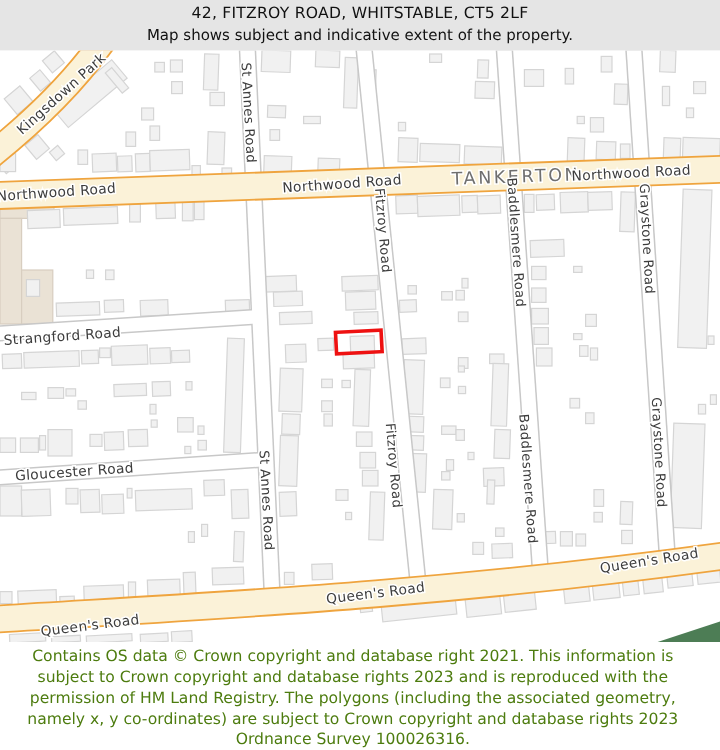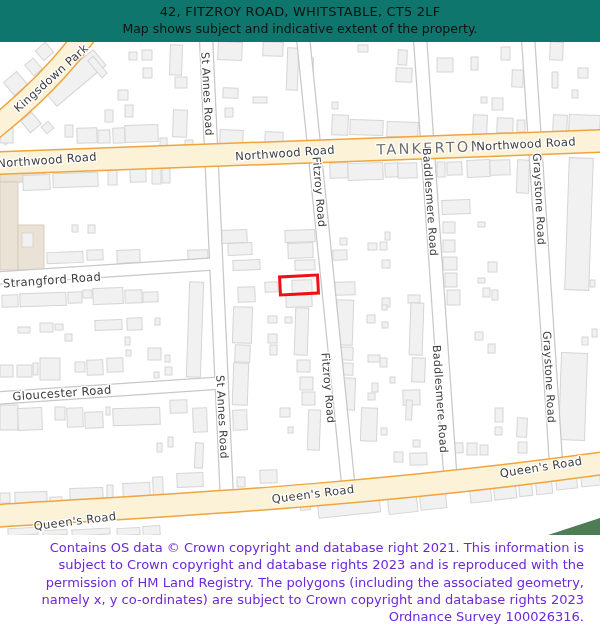--- a/index.html
+++ b/index.html
@@ -1,24 +1,24 @@
 <!DOCTYPE html>
 <html><head>
 <meta charset="utf-8">
 <style>
   html,body{margin:0;padding:0;background:#ffffff;}
   .stage{position:relative;width:600px;height:625px;background:#ffffff;overflow:hidden;
          font-family:"DejaVu Sans","Liberation Sans",sans-serif;}
-  .header{position:absolute;top:0;left:0;width:600px;height:42px;text-align:center;background:#0f766e;z-index:5;}
+  .header{position:absolute;top:0;left:0;width:600px;height:42px;text-align:center;background:#e5e5e5;z-index:5;}
   .header .title{font-size:13px;color:#111;margin-top:4px;letter-spacing:.2px;}
   .header .subtitle{font-size:12.5px;color:#111;margin-top:2px;}
   .map-wrap{position:absolute;top:42px;left:0;width:600px;height:493px;background:#ffffff;}
   svg text{font-family:"DejaVu Sans","Liberation Sans",sans-serif;paint-order:stroke;stroke:#ffffff;stroke-width:2.5px;}
   .footer{position:absolute;top:537px;left:0;width:600px;padding:2px 16px 0 4px;box-sizing:border-box;
-          font-size:13px;line-height:17.3px;color:#6d28d9;text-align:right;background:transparent;}
+          font-size:13px;line-height:17.3px;color:#4d7c0f;text-align:center;background:transparent;}
 </style>
 </head>
 <body>
 
 <div class="stage">
 
   <div class="header">
     <div class="title">42, FITZROY ROAD, WHITSTABLE, CT5 2LF</div>
     <div class="subtitle">Map shows subject and indicative extent of the property.</div>
   </div>

